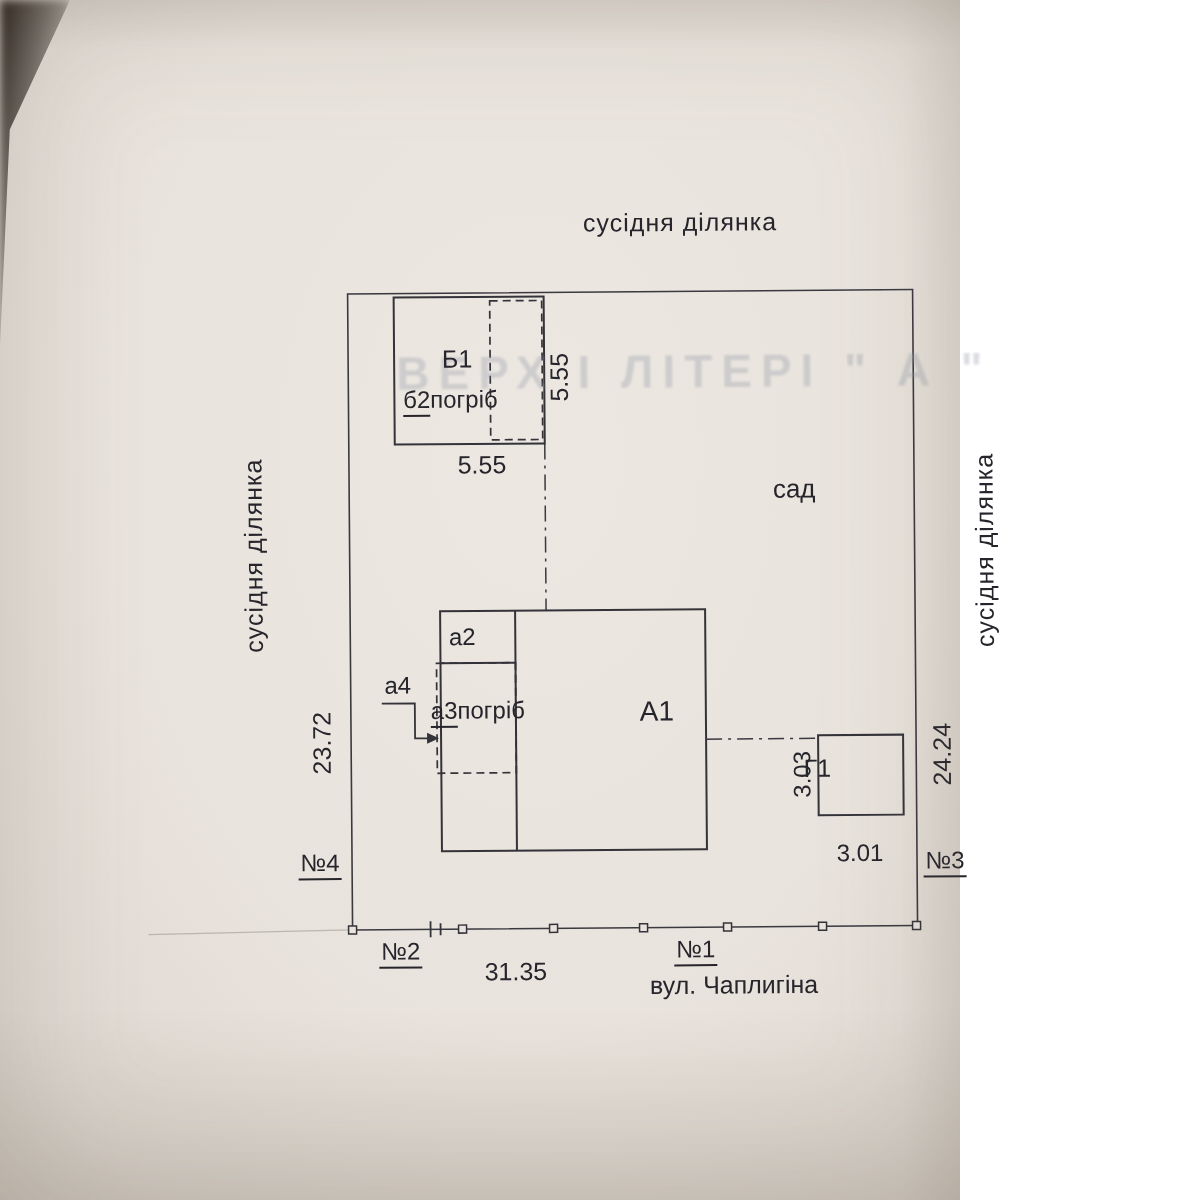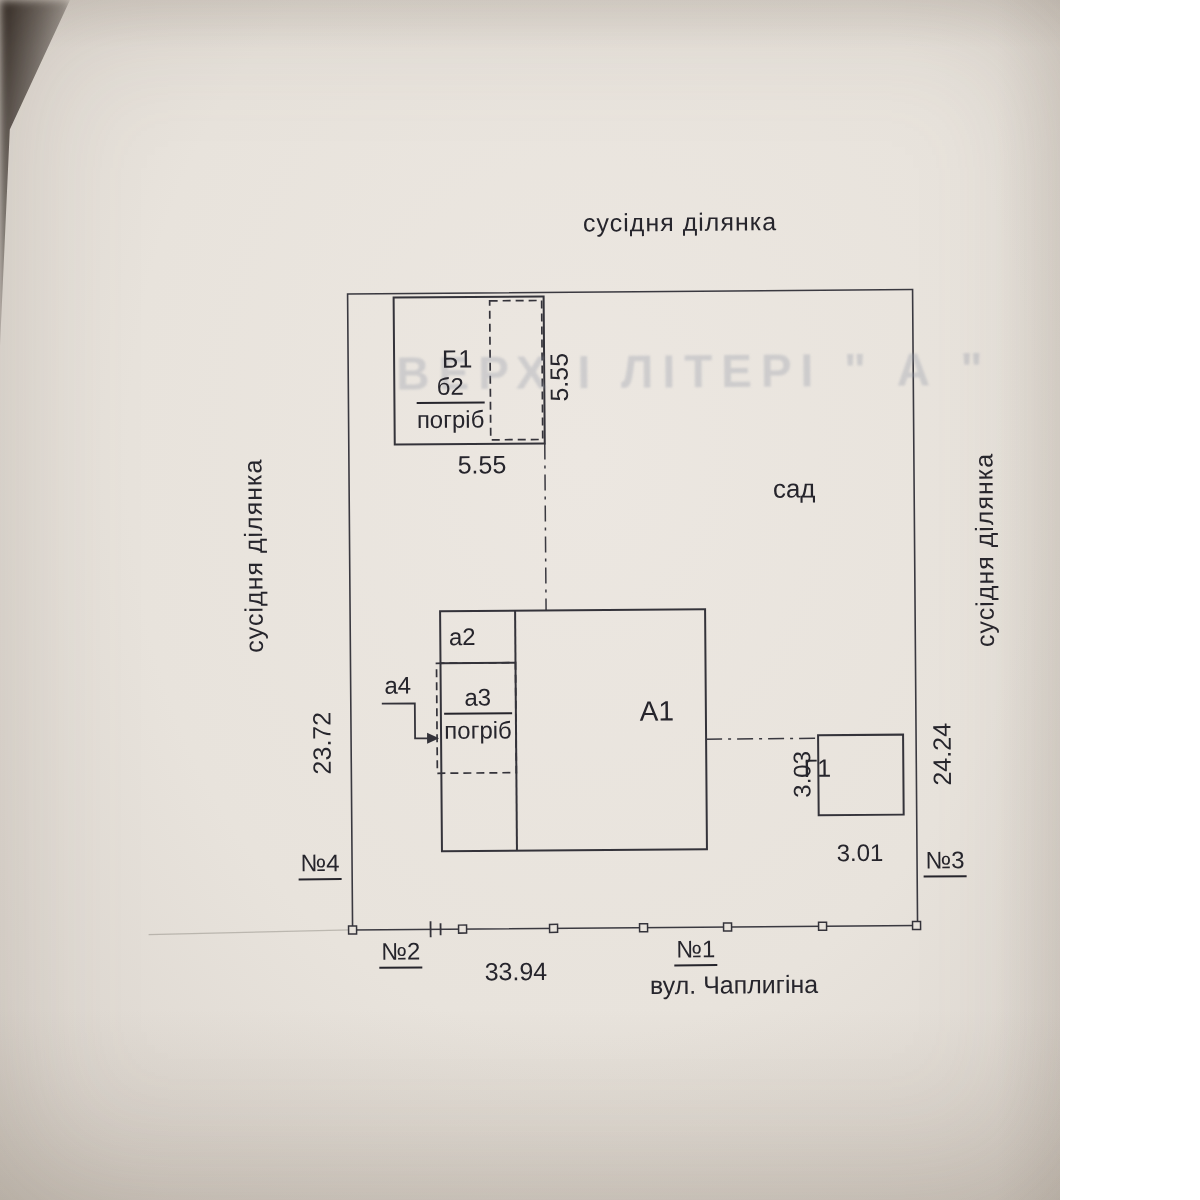--- a/index.html
+++ b/index.html
@@ -1,20 +1,20 @@
 <!DOCTYPE html>
 <html><head>
 <meta charset="utf-8">
 <style>
   * { margin:0; padding:0; box-sizing:border-box; }
   html,body { width:1200px; height:1200px; overflow:hidden; }
   body { font-family:"Liberation Sans", sans-serif; }
 
   .photo {
-    position:relative; width:1060px; height:1200px;
+    position:relative; width:960px; height:1200px;
     background:
       linear-gradient(to top, rgba(120,105,88,.16), rgba(120,105,88,0) 16%),
       linear-gradient(to bottom, rgba(90,75,60,.10), rgba(90,75,60,0) 4%),
       linear-gradient(to left, rgba(110,95,80,.08), rgba(110,95,80,0) 6%),
       radial-gradient(ellipse at 55% 38%, #ece7e1 0%, #e8e3dc 55%, #ded8d1 86%, #d5cfc7 100%);
   }
   .photo::after{
     content:""; position:absolute; inset:0; pointer-events:none;
     box-shadow: inset 0 0 140px rgba(115,100,85,.22);
   }
@@ -39,21 +39,21 @@
   .lbl { position:absolute; color:#26252c; white-space:nowrap;
          transform:translate(-50%,-50%); line-height:1; }
   .rot { transform:translate(-50%,-50%) rotate(-90deg); }
   .f24 { font-size:24px; }
   .f25 { font-size:25px; }
   .f26 { font-size:26px; }
   .f28 { font-size:28px;margin-left:44px; }
   .sp  { letter-spacing:1px; }
   .u   { border-bottom:2px solid currentColor; padding:0 2px 2px; }
 
-  .stack { position:absolute; display:flex; flex-direction:column; align-items:stretch;
+  .stack { position:absolute; display:flex; align-items:stretch;
            text-align:center; transform:translate(-50%,-50%); color:#26252c;
            font-size:24px; line-height:1.08; }
   .stack .top { border-bottom:2.5px solid #26252c; padding-bottom:2px; margin-bottom:3px; }
 
   .watermark {
     position:absolute; left:398px; top:372px; transform:translate(0,-50%);
     font-size:46px; font-weight:bold; letter-spacing:9px; white-space:nowrap;
     color:rgba(147,152,167,.33); filter:blur(1.1px);
   }
 </style>
@@ -154,17 +154,17 @@
     <div class="lbl f24" style="left:943px; top:863px;">
       <span class="u">№3</span>
     </div>
     <div class="lbl f24" style="left:398px; top:950px;">
       <span class="u">№2</span>
     </div>
     <div class="lbl f24" style="left:693px; top:950px;">
       <span class="u">№1</span>
     </div>
 
-    <div class="lbl f25" style="left:513px; top:971px;">33.94</div>
+    <div class="lbl f25" style="left:513px; top:971px;">31.35</div>
     <div class="lbl f25" style="left:731px; top:986px;">вул. Чаплигіна</div>
 
   </div>
 </div>
 
 </body></html>

